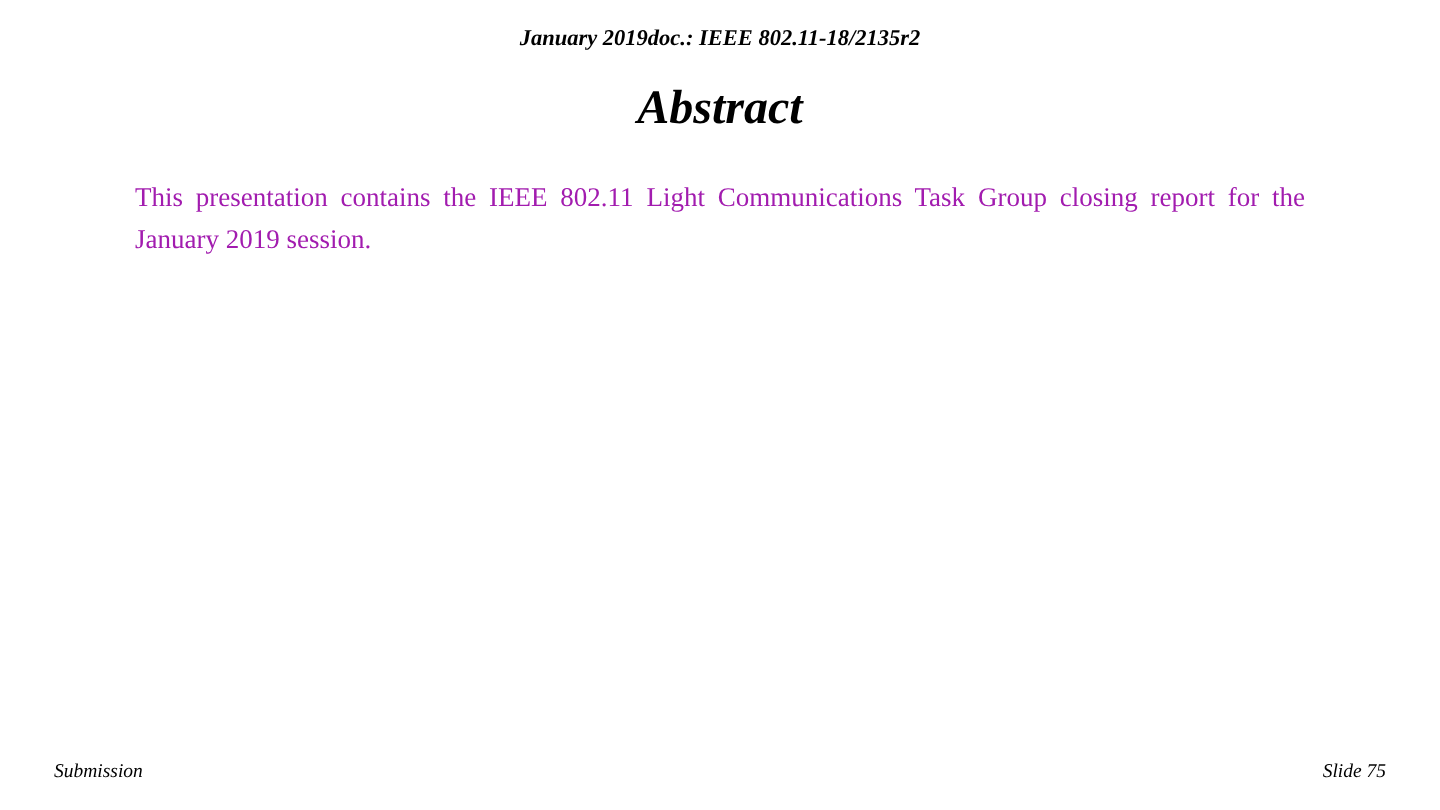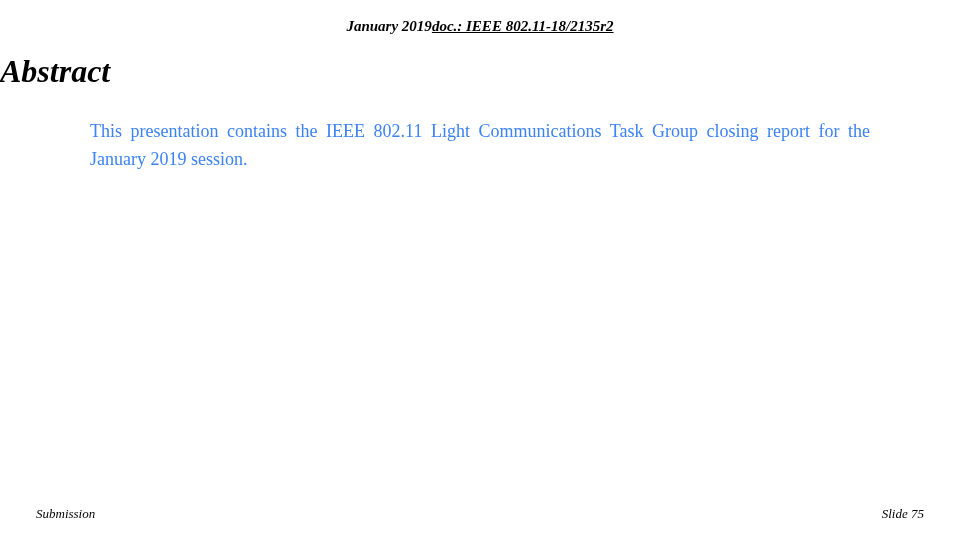--- a/index.html
+++ b/index.html
@@ -36,43 +36,42 @@
       font-weight: bold;
       color: #000000;
       font-style: italic;
     }
 
     .header-right {
       font-size: 15px;
       font-weight: bold;
       color: #000000;
       font-style: italic;
-      text-decoration: underline;
     }
 
     .title-section {
-      text-align: left;
+      text-align: center;
       margin-top: 18px;
       margin-bottom: 28px;
     }
 
     .title {
       font-size: 32px;
       font-weight: bold;
       color: #000000;
       font-style: italic;
     }
 
     .content-section {
       padding: 0 90px 0 90px;
     }
 
     .abstract-text {
       font-size: 18px;
-      color: #3b82f6;
+      color: #a21caf;
       line-height: 1.55;
       text-align: justify;
     }
 
     .footer {
       position: absolute;
       bottom: 18px;
       left: 0;
       right: 0;
       display: flex;

